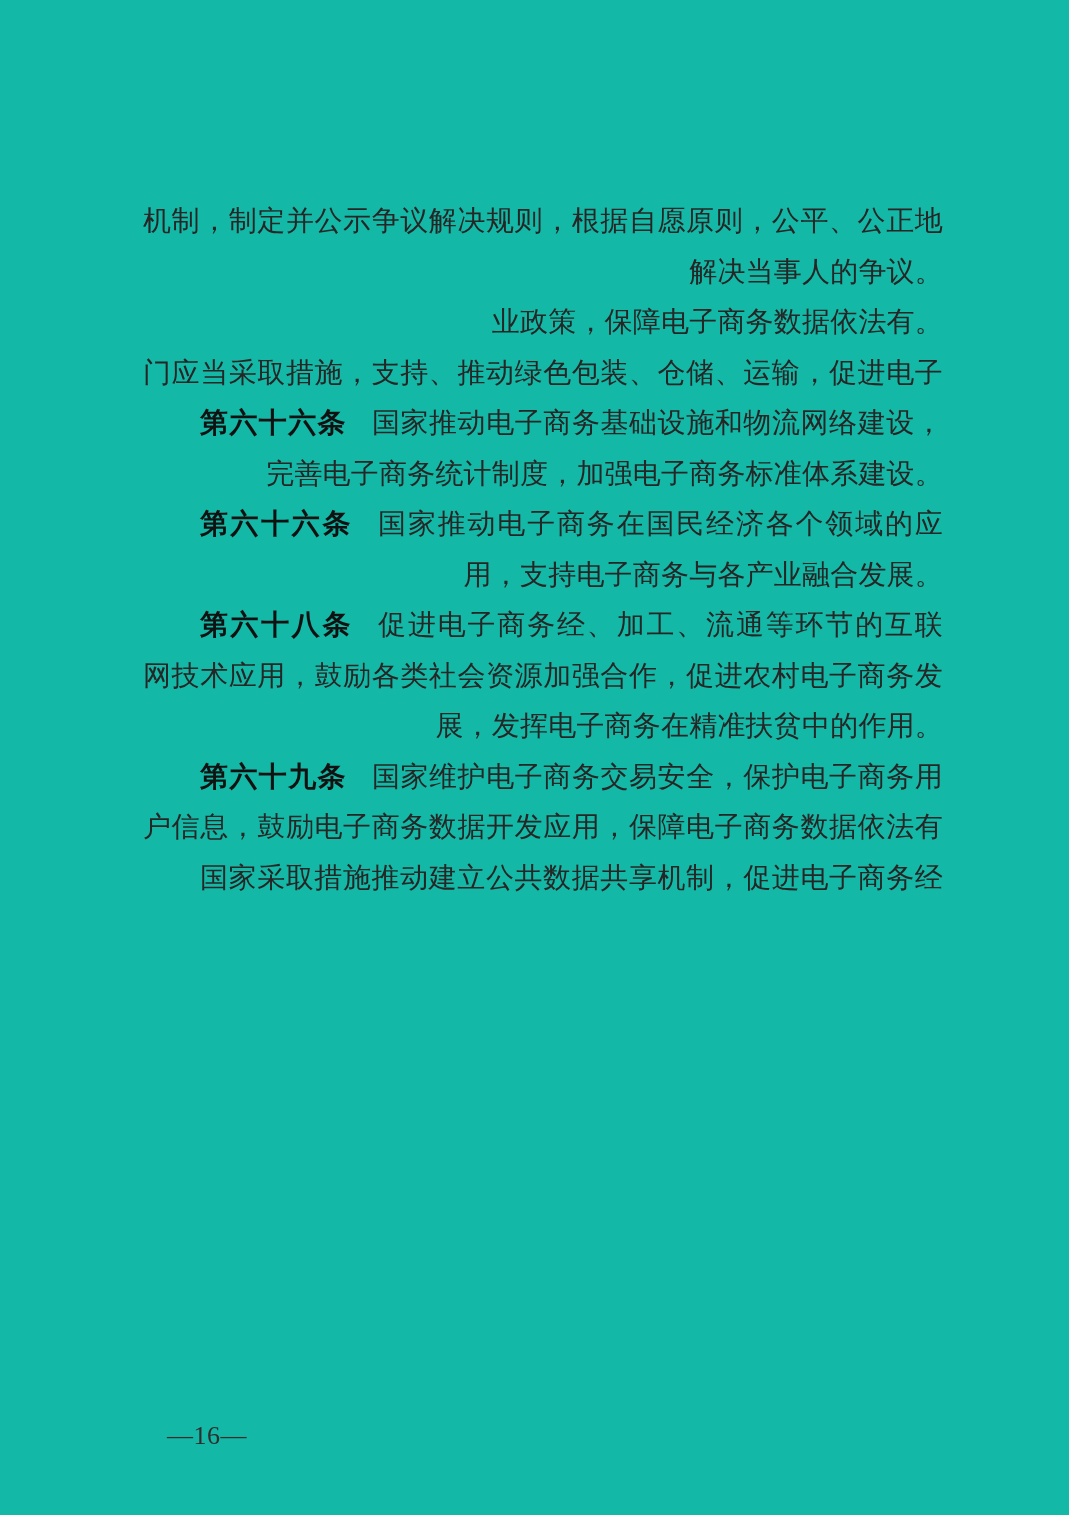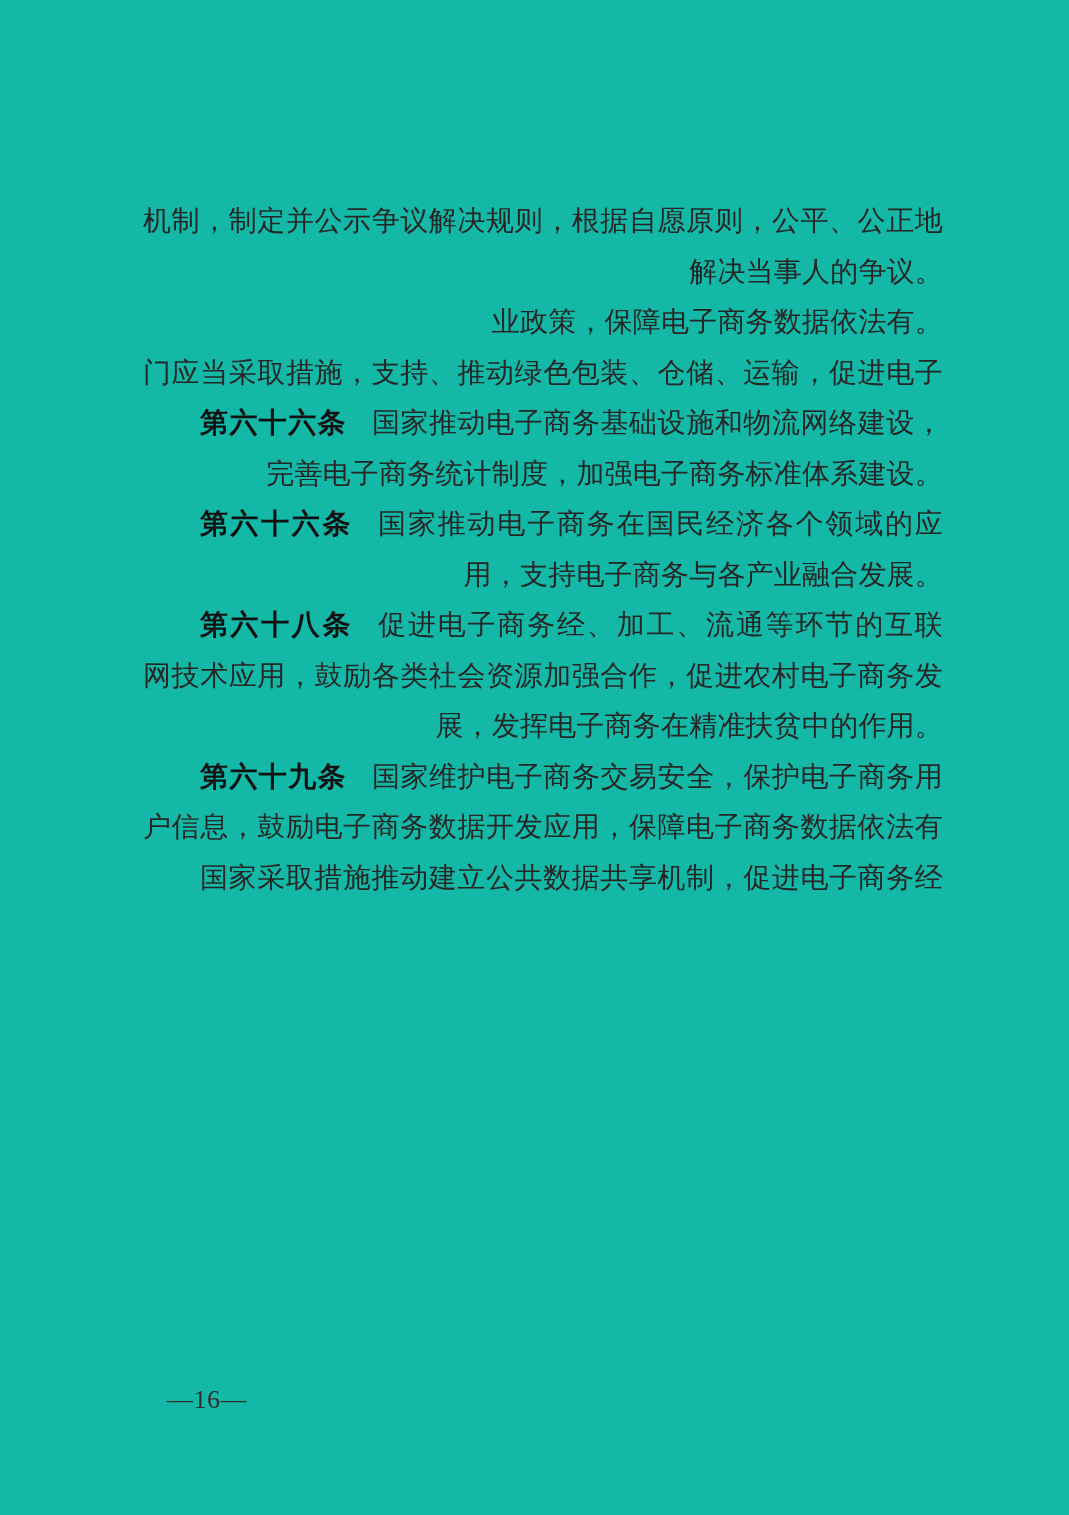--- a/index.html
+++ b/index.html
@@ -54,21 +54,21 @@
     text-align: center;
     font-family: "Liberation Sans", "DejaVu Sans", sans-serif;
     font-weight: 700;
     font-size: 30px;
     letter-spacing: 1px;
     color: #111111;
   }
   .page-number {
     position: absolute;
     left: 167px;
-    top: 1383px;
+    top: 1419px;
     font-size: 26px;
     line-height: 34px;
     letter-spacing: 0.5px;
     color: #2e2e2e;
     font-family: "Liberation Serif", "DejaVu Serif", serif;
   }
 </style>
 </head>
 <body>
 

